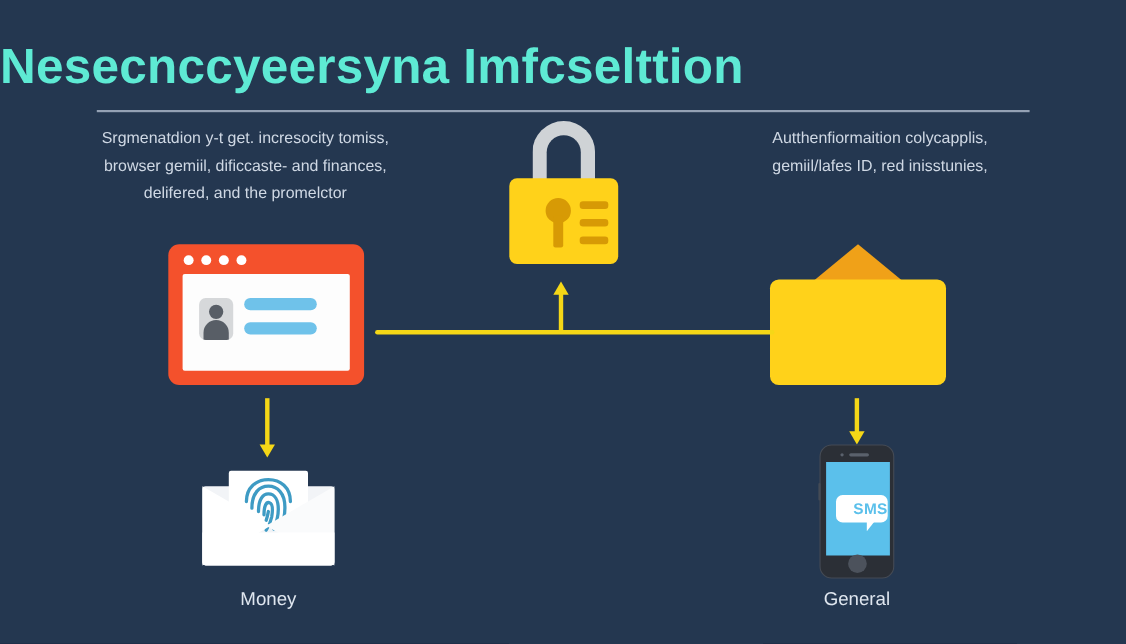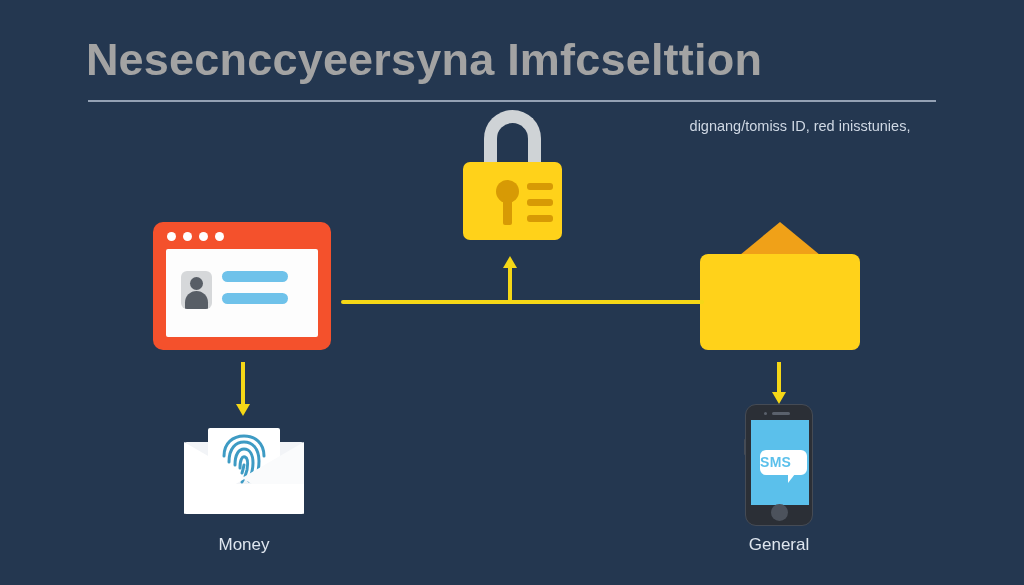--- a/index.html
+++ b/index.html
@@ -17,25 +17,24 @@
     font-family: "Liberation Sans", sans-serif;
     color: #e8edf4;
   }
 
   
   .title {
     position: absolute;
     left: 0;
     top: 34px;
     width: 848px;
-    text-align: center;
     font-size: 45px;
     font-weight: bold;
     letter-spacing: 0.2px;
-    color: #a3a3a3;
+    color: #5eead4;
     white-space: nowrap;
   }
   .divider {
     position: absolute;
     left: 88px;
     top: 100px;
     width: 848px;
     height: 2px;
     background: #b9c6d6;
     opacity: .75;
@@ -295,44 +294,50 @@
   }
   .bubble {
     position: absolute;
     left: 9px; top: 30px;
     width: 47px; height: 25px;
     background: #ffffff;
     border-radius: 6px;
     color: #5bc0eb;
     font-size: 14px;
     font-weight: bold;
-    text-align: left;
+    text-align: right;
     line-height: 25px;
     letter-spacing: .3px;
   }
   .bubble:after {
     content: "";
     position: absolute;
     left: 28px; top: 24px;
     width: 0; height: 0;
     border-left: 7px solid #ffffff;
     border-bottom: 9px solid transparent;
   }
 </style>
 </head>
 <body>
 
 <div id="canvas">
 
   <div class="title">Nesecnccyeersyna Imfcselttion</div>
   <div class="divider"></div>
 
+  <div class="copy left">
+    <span class="line">Srgmenatdion y-t get. incresocity tomiss,</span>
+    <span class="line">browser gemiil, dificcaste- and finances,</span>
+    <span class="line">delifered, and the promelctor</span>
+  </div>
 
   <div class="copy right">
-    <span class="line">dignang/tomiss ID, red inisstunies,</span>
+    <span class="line">Autthenfiormaition colycapplis,</span>
+    <span class="line">gemiil/lafes ID, red inisstunies,</span>
   </div>
 
   <div class="padlock">
     <div class="shackle"></div>
     <div class="body"></div>
     <div class="keyhole-top"></div>
     <div class="keyhole-stem"></div>
     <div class="bar b1"></div>
     <div class="bar b2"></div>
     <div class="bar b3"></div>

